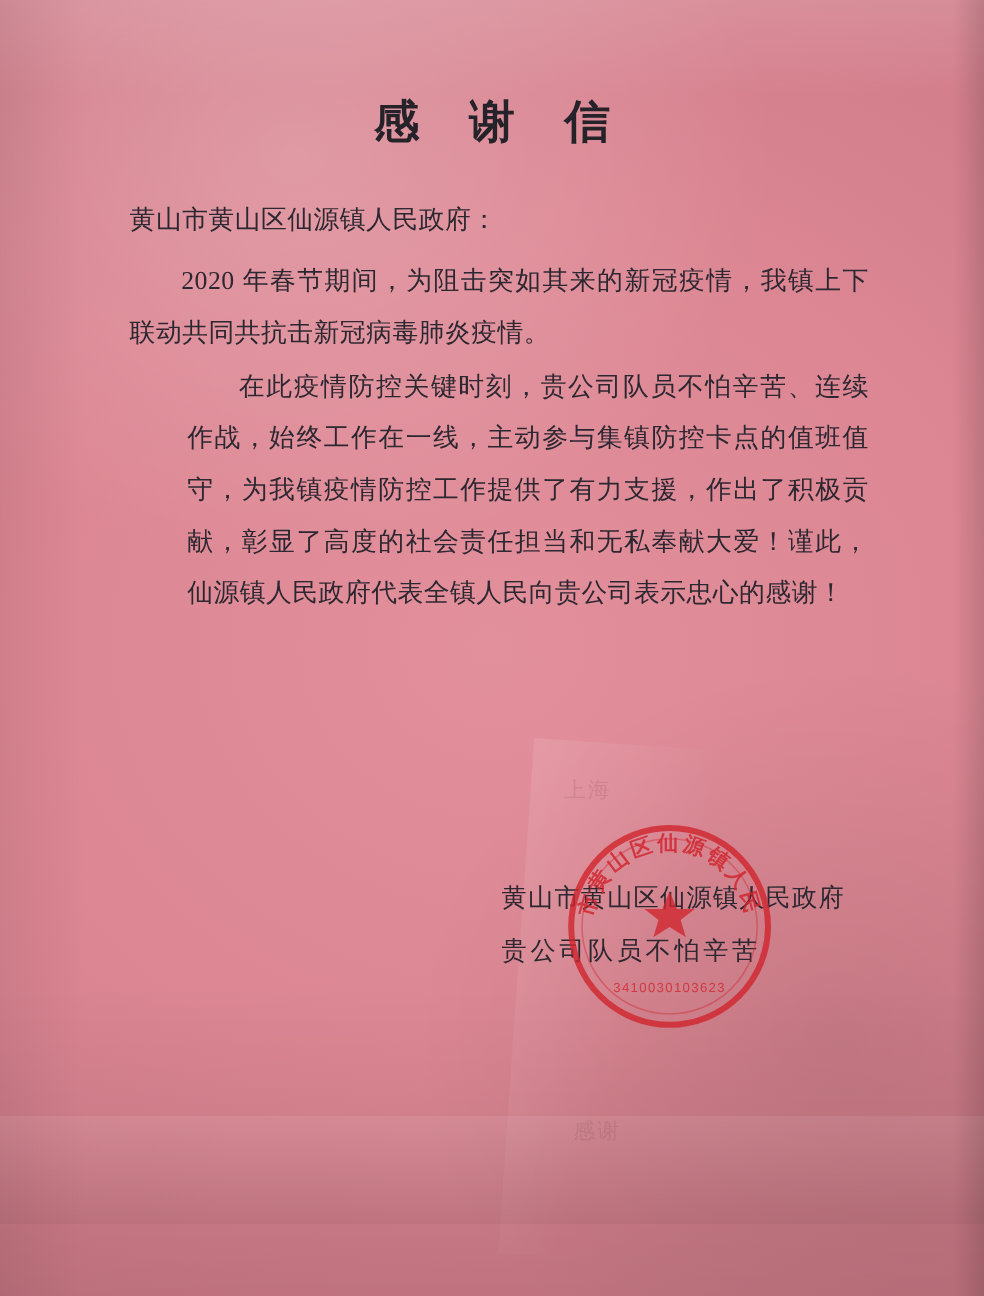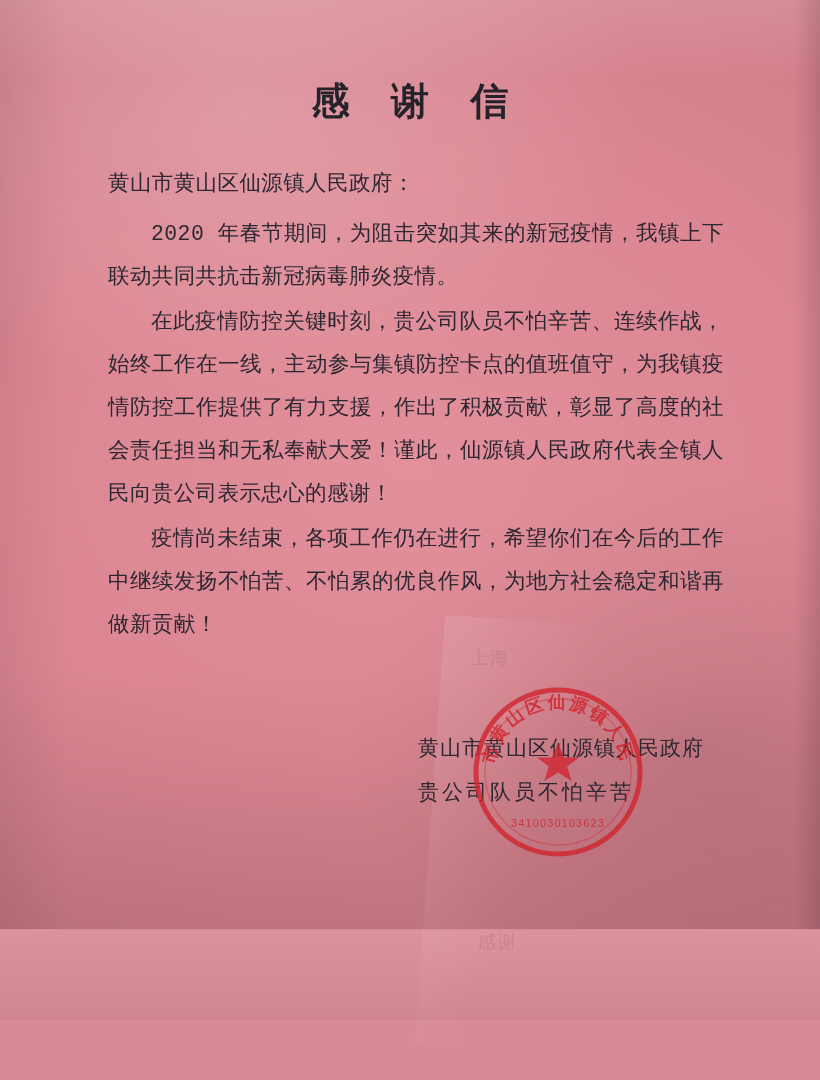--- a/index.html
+++ b/index.html
@@ -12,21 +12,21 @@
     height: 1080px;
     overflow: hidden;
     font-family: "Liberation Serif", "DejaVu Serif", serif;
     background: #d98a96;
   }
 
   
   .paper {
     position: relative;
     width: 820px;
-    height: 929px;
+    height: 1080px;
     background:
       radial-gradient(ellipse 70% 45% at 30% 12%, rgba(255,255,255,0.18) 0%, rgba(255,255,255,0) 70%),
       radial-gradient(ellipse 60% 40% at 85% 80%, rgba(0,0,0,0.10) 0%, rgba(0,0,0,0) 72%),
       radial-gradient(ellipse 90% 60% at 50% 50%, #e2909c 0%, #dc8793 55%, #d07c89 100%);
     box-sizing: border-box;
   }
   
   .shade-top {
     position: absolute; left: 0; top: 0; width: 100%; height: 80px;
     background: linear-gradient(to bottom, rgba(255,255,255,0.13), rgba(255,255,255,0));
@@ -91,23 +91,22 @@
     color: #2c2730;
     letter-spacing: 0.4px;
   }
   .salutation {
     margin: 0 0 8px 0;
   }
   .para {
     margin: 0;
     text-indent: 2em;
     text-align: justify;
-    font-family: Liberation Mono, monospace;
   }
-  .para + .para { margin-top: 2px; }
+  .para + .para { margin-top: 2px; margin-left: 48px; }
 
   
   .signature {
     position: absolute;
     left: 418px;
     top: 726px;
     width: 330px;
     font-size: 21px;
     line-height: 44px;
     color: #2c2730;
@@ -156,21 +155,20 @@
   <div class="ghost ghost-2">感谢</div>
 
   <div class="content">
 
     <div class="doc-title">感 谢 信</div>
 
     <div class="body-block">
       <p class="salutation">黄山市黄山区仙源镇人民政府：</p>
       <p class="para">2020 年春节期间，为阻击突如其来的新冠疫情，我镇上下联动共同共抗击新冠病毒肺炎疫情。</p>
       <p class="para">在此疫情防控关键时刻，贵公司队员不怕辛苦、连续作战，始终工作在一线，主动参与集镇防控卡点的值班值守，为我镇疫情防控工作提供了有力支援，作出了积极贡献，彰显了高度的社会责任担当和无私奉献大爱！谨此，仙源镇人民政府代表全镇人民向贵公司表示忠心的感谢！</p>
-      <p class="para">疫情尚未结束，各项工作仍在进行，希望你们在今后的工作中继续发扬不怕苦、不怕累的优良作风，为地方社会稳定和谐再做新贡献！</p>
     </div>
 
     <div class="signature">
       <div class="sig-line">黄山市黄山区仙源镇人民政府</div>
       <div class="sig-line sig-date">贵公司队员不怕辛苦</div>
     </div>
 
     <div class="seal">
       <svg width="176" height="176" viewBox="0 0 176 176" xmlns="http://www.w3.org/2000/svg">
         <defs>

